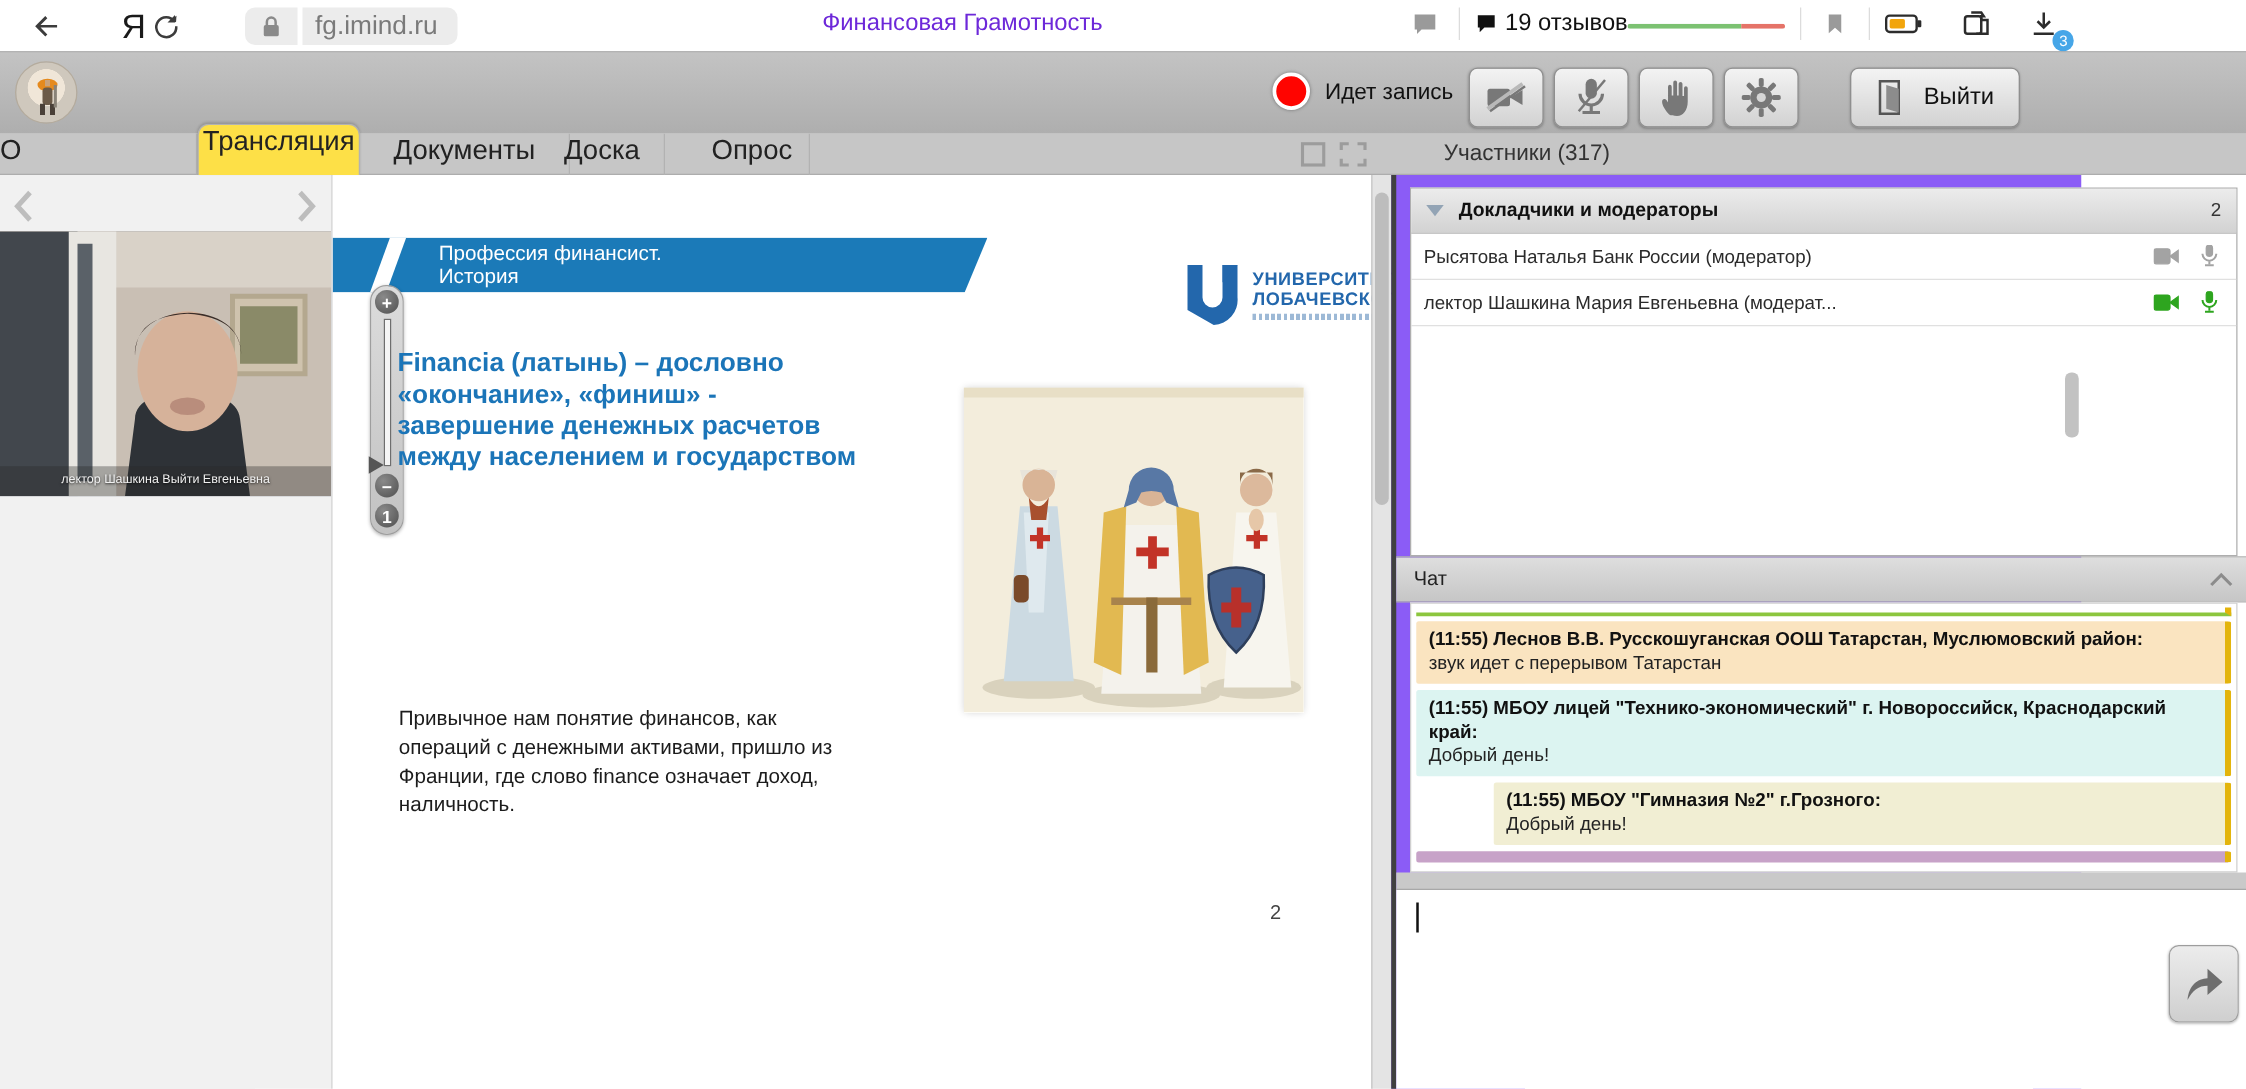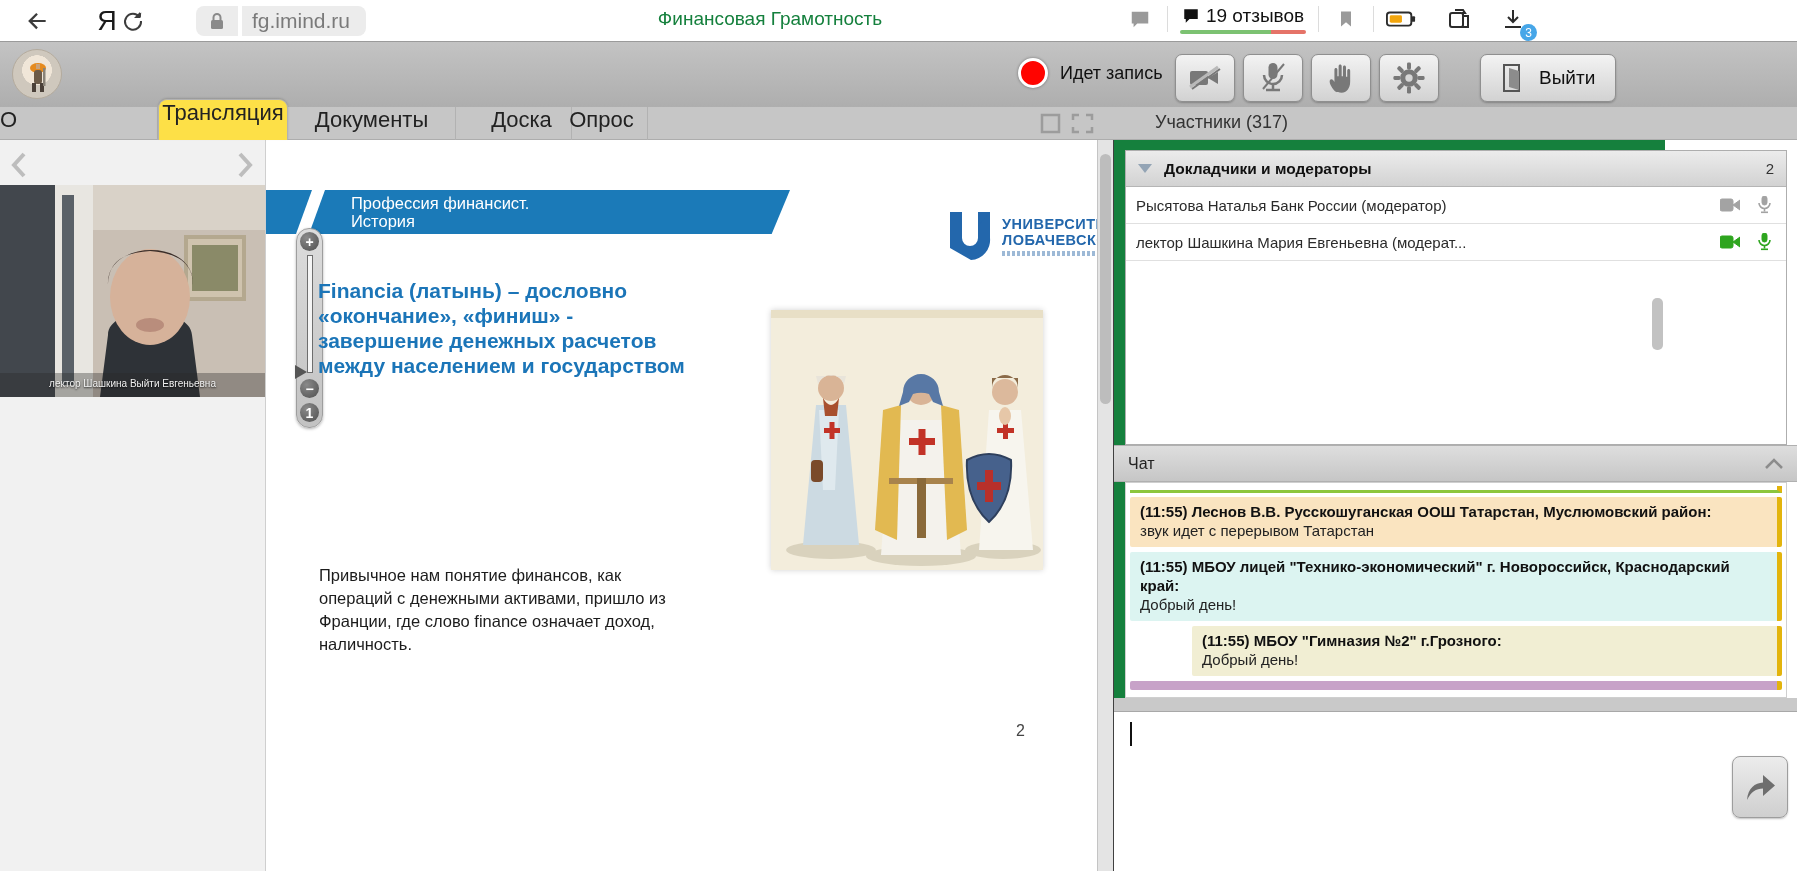--- a/index.html
+++ b/index.html
@@ -5,24 +5,24 @@
   * { margin:0; padding:0; box-sizing:border-box; }
   html,body { width:1797px; height:871px; overflow:hidden;
     font-family:"Liberation Sans","DejaVu Sans",sans-serif; background:#fff; }
 
   
   #browser-bar { position:absolute; left:0; top:0; width:1797px; height:41px; background:#fff; }
   .chrome-btn { position:absolute; top:6px; width:30px; height:30px; display:flex; align-items:center; justify-content:center; cursor:pointer; }
   #url-zone { position:absolute; left:196px; top:6px; display:flex; align-items:center; gap:4px; }
   #lock-pill { background:#ececec; border-radius:8px 0 0 8px; width:42px; height:30px; display:flex; align-items:center; justify-content:center; }
   #url-pill { background:#ececec; border-radius:0 8px 8px 0; height:30px; padding:0 16px 0 10px; display:flex; align-items:center; color:#7a7a7a; font-size:21px; }
-  #page-title { position:absolute; left:560px; top:8px; width:420px; text-align:center; font-size:19px; color:#15803d; }
+  #page-title { position:absolute; left:560px; top:8px; width:420px; text-align:center; font-size:19px; color:#6d28d9; }
   .tb-right { position:absolute; top:4px; display:flex; align-items:center; }
   .v-div { width:1px; height:26px; background:#dcdcdc; margin:0 12px; }
-  #reviews-wrap { display:flex; flex-direction:column; align-items:center; }
+  #reviews-wrap { display:flex; align-items:center; }
   #reviews-line { display:flex; align-items:center; gap:6px; font-size:19px; color:#111; }
   #reviews-bar { width:126px; height:4px; margin-top:3px; display:flex; border-radius:2px; overflow:hidden; }
   #reviews-bar .g { background:#7cc272; } #reviews-bar .r { background:#e57368; }
   #dl-badge { position:absolute; right:-9px; bottom:-7px; width:17px; height:17px; border-radius:50%;
     background:#46a6e8; color:#fff; font-size:12px; display:flex; align-items:center; justify-content:center; }
 
   
   #toolbar { position:absolute; left:0; top:41px; width:1797px; height:66px;
     background:linear-gradient(#c3c3c3,#aeaeae); border-top:1px solid #9a9a9a; }
   #event-logo { position:absolute; left:12px; top:7px; width:50px; height:50px; border-radius:50%;
@@ -79,21 +79,21 @@
   .slide-para { position:absolute; left:53px; width:378px; color:#1c1c1c; font-size:16.5px; line-height:23px; }
   #knights { position:absolute; left:505px; top:170px; width:272px; height:260px;
     box-shadow:0 0 6px rgba(0,0,0,.18); }
   #page-num { position:absolute; left:750px; top:582px; font-size:16px; color:#444; }
 
   
   #slide-scroll { position:absolute; left:1097px; top:140px; width:16px; height:731px; background:#e4e4e4; border-left:1px solid #c4c4c4; }
   #slide-scroll .thumb { position:absolute; left:2px; top:14px; width:11px; height:250px; background:#bdbdbd; border-radius:6px; }
 
   
-  #right-panel { position:absolute; left:1113px; top:140px; width:552px; height:731px; background:#15803d; border-left:1px solid #404040; }
+  #right-panel { position:absolute; left:1113px; top:140px; width:552px; height:731px; background:#8b5cf6; border-left:4px solid #404040; }
   #speakers-box { position:absolute; left:11px; top:10px; width:662px; height:295px; background:#fff; border:1px solid #aeaeae; }
   #speakers-header { height:36px; background:linear-gradient(#ececec,#d2d2d2); border-bottom:1px solid #b5b5b5;
     display:flex; align-items:center; padding:0 12px; gap:12px; }
   #speakers-header .tri { width:0; height:0; border-left:7px solid transparent; border-right:7px solid transparent; border-top:9px solid #93a4b5; cursor:pointer; }
   #speakers-header .ttl { font-weight:bold; font-size:15.5px; color:#111; flex:1; }
   #speakers-header .cnt { font-size:15px; color:#333; }
   .p-row { height:37px; border-bottom:1px solid #e0e0e0; display:flex; align-items:center; padding:0 10px; gap:10px; }
   .p-row .nm { flex:1; font-size:15px; color:#2b2b2b; white-space:nowrap; overflow:hidden; }
   .p-ic { width:24px; display:flex; justify-content:center; }
   .p-ic.off svg { fill:#a3a3a3; stroke:#a3a3a3; } .p-ic.on svg { fill:#2ea51f; stroke:#2ea51f; }
@@ -266,21 +266,21 @@
 <div id="tab-row">
   <div class="tab" style="left:0; width:158px">
       <span>О мероприятии</span>
     </div>
   <div class="tab active" style="left:158px; width:130px">
       <span>Трансляция</span>
     </div>
   <div class="tab" style="left:288px; width:168px">
       <span>Документы</span>
     </div>
-  <div class="tab" style="left:472px; width:100px">
+  <div class="tab" style="left:432px; width:100px">
       <span>Доска</span>
     </div>
   <div class="tab" style="left:556px; width:92px">
       <span>Опрос</span>
     </div>
   <div class="viewmode-icons">
     <svg width="21" height="21" viewBox="0 0 21 21">
         <rect x="2" y="2" width="17" height="17" fill="none" stroke="#9c9c9c" stroke-width="2.5"></rect>
       </svg>
     <svg width="23" height="21" viewBox="0 0 23 21" fill="none" stroke="#9c9c9c" stroke-width="2.5">

